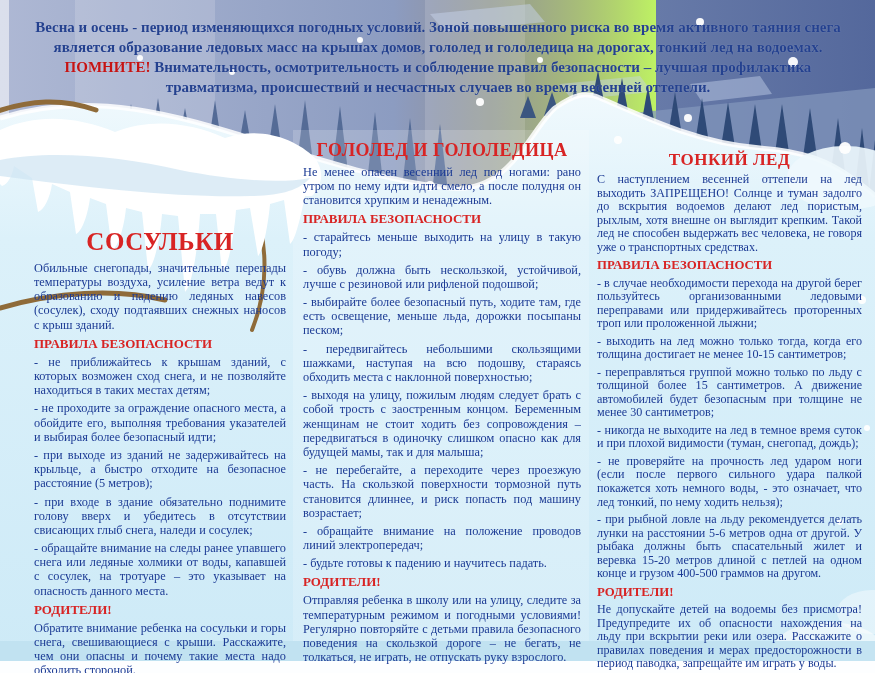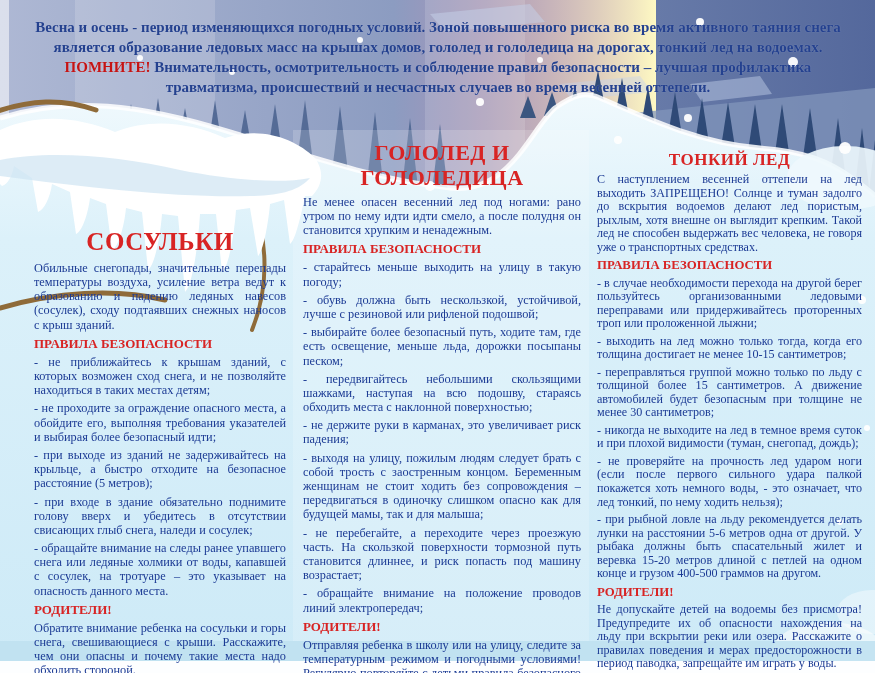--- a/index.html
+++ b/index.html
@@ -1,31 +1,31 @@
 <!DOCTYPE html>
 <html><head>
 <meta charset="utf-8">
 <style>
   html,body{margin:0;padding:0;}
-  .poster{position:relative;width:875px;height:673px;overflow:hidden;background:#fef9c3;
+  .poster{position:relative;width:875px;height:673px;overflow:hidden;background:#bef264;
           font-family:"Liberation Serif","DejaVu Serif",serif;}
   .scene{position:absolute;left:0;top:0;width:875px;height:673px;display:block;}
   .header{position:absolute;left:32px;top:18px;width:812px;text-align:center;
           font-size:15px;font-weight:bold;line-height:1.33;color:#24418f;
           text-shadow:0 0 1px rgba(255,255,255,.35);}
   .header .red{color:#c51414;}
   .col{position:absolute;color:#1b3a94;text-align:justify;}
   .col h2{margin:0 0 3px 0;text-align:center;color:#d82424;font-weight:bold;letter-spacing:.5px;}
   .col p{margin:4px;}
   .col p.subhead{color:#d82424;font-weight:bold;text-align:left;}
   .col-left{left:30px;top:228px;width:260px;font-size:12.3px;line-height:1.155;}
   .col-left h2{font-size:25px;}
   .col-left p.subhead{font-size:13px;}
   .col-mid{left:299px;top:140px;width:286px;font-size:12.3px;line-height:1.155;}
-  .col-mid h2{font-size:22px;}
+  .col-mid h2{font-size:18px;}
   .col-mid p.subhead{font-size:13px;}
   .col-right{left:593px;top:150px;width:273px;font-size:12.1px;line-height:1.12;}
   .col-right h2{font-size:17px;}
   .col-right p.subhead{font-size:12.8px;}
 </style>
 </head>
 <body>
 
 <div class="poster">
 
@@ -160,24 +160,24 @@
 
   <section class="col col-mid">
     <h2>ГОЛОЛЕД И ГОЛОЛЕДИЦА</h2>
     <div class="col-body">
         <p class="body">Не менее опасен весенний лед под ногами: рано утром по нему идти идти смело, а после полудня он становится хрупким и ненадежным.</p>
         <p class="subhead">ПРАВИЛА БЕЗОПАСНОСТИ</p>
         <p class="body">- старайтесь меньше выходить на улицу в такую погоду;</p>
         <p class="body">- обувь должна быть нескользкой, устойчивой, лучше с резиновой или рифленой подошвой;</p>
         <p class="body">- выбирайте более безопасный путь, ходите там, где есть освещение, меньше льда, дорожки посыпаны песком;</p>
         <p class="body">- передвигайтесь небольшими скользящими шажками, наступая на всю подошву, стараясь обходить места с наклонной поверхностью;</p>
-        <p class="body">- не держите руки в карманах, это увеличивает риск падения;</p>
         <p class="body">- выходя на улицу, пожилым людям следует брать с собой трость с заостренным концом. Беременным женщинам не стоит ходить без сопровождения – передвигаться в одиночку слишком опасно как для будущей мамы, так и для малыша;</p>
         <p class="body">- не перебегайте, а переходите через проезжую часть. На скользкой поверхности тормозной путь становится длиннее, и риск попасть под машину возрастает;</p>
         <p class="body">- обращайте внимание на положение проводов линий электропередач;</p>
+        <p class="body">- будьте готовы к падению и научитесь падать.</p>
         <p class="subhead">РОДИТЕЛИ!</p>
         <p class="body">Отправляя ребенка в школу или на улицу, следите за температурным режимом и погодными условиями! Регулярно повторяйте с детьми правила безопасного поведения на скользкой дороге – не бегать, не толкаться, не играть, не отпускать руку взрослого.</p>
       </div>
   </section>
 
   <section class="col col-right">
     <h2>ТОНКИЙ ЛЕД</h2>
     <div class="col-body">
         <p class="body">С наступлением весенней оттепели на лед выходить ЗАПРЕЩЕНО! Солнце и туман задолго до вскрытия водоемов делают лед пористым, рыхлым, хотя внешне он выглядит крепким. Такой лед не способен выдержать вес человека, не говоря уже о транспортных средствах.</p>
         <p class="subhead">ПРАВИЛА БЕЗОПАСНОСТИ</p>

